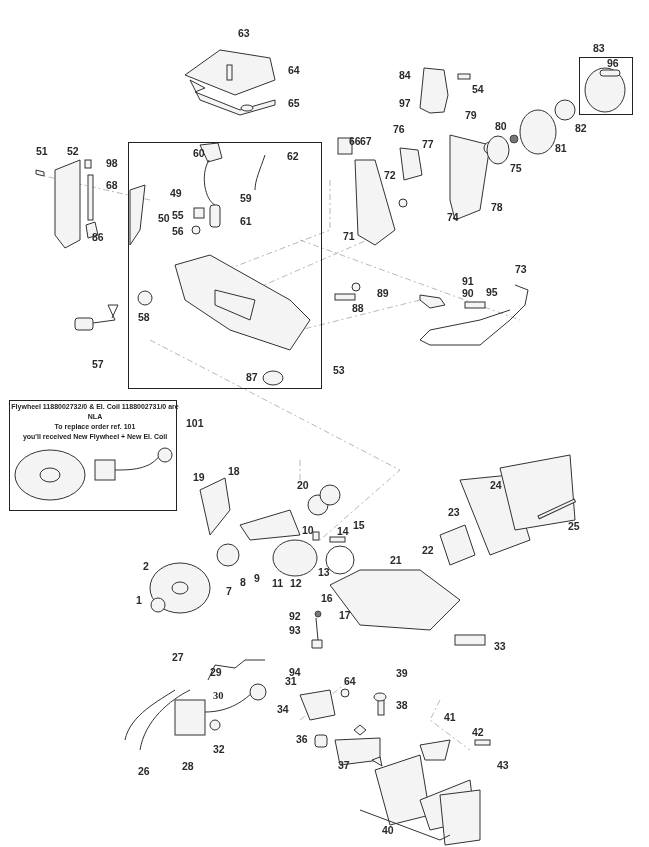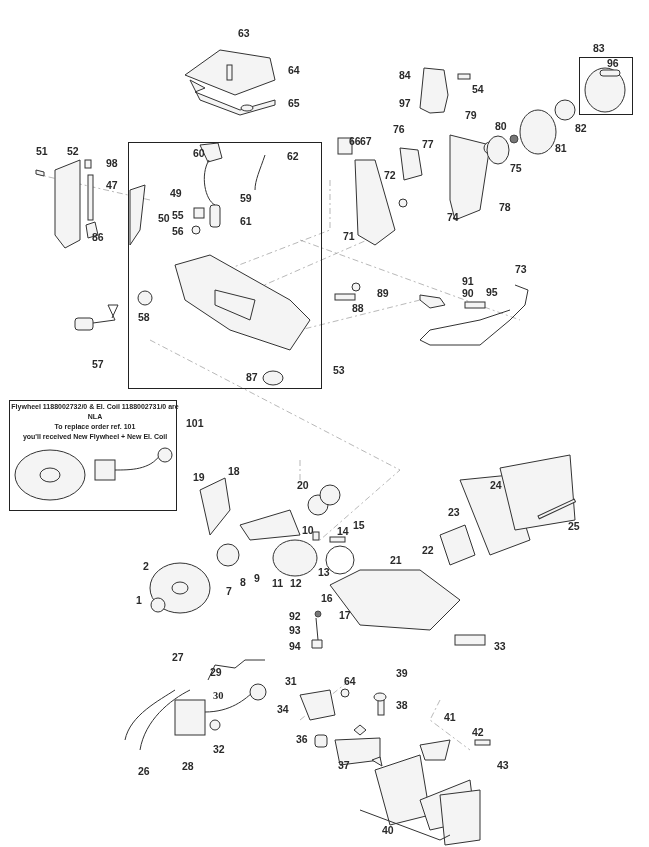--- a/index.html
+++ b/index.html
@@ -161,42 +161,42 @@
   <div>To replace order ref. 101</div>
   <div>you'll received New Flywheel + New El. Coil</div>
 </div>
 
 <div class="lbl" style="left:238px;top:28px;">63</div>
 <div class="lbl" style="left:288px;top:65px;">64</div>
 <div class="lbl" style="left:288px;top:98px;">65</div>
 <div class="lbl" style="left:36px;top:146px;">51</div>
 <div class="lbl" style="left:67px;top:146px;">52</div>
 <div class="lbl" style="left:106px;top:158px;">98</div>
-<div class="lbl" style="left:106px;top:180px;">47</div>
+<div class="lbl" style="left:106px;top:180px;">68</div>
 <div class="lbl" style="left:92px;top:232px;">86</div>
 <div class="lbl" style="left:193px;top:148px;">60</div>
 <div class="lbl" style="left:287px;top:151px;">62</div>
 <div class="lbl" style="left:170px;top:188px;">49</div>
 <div class="lbl" style="left:240px;top:193px;">59</div>
 <div class="lbl" style="left:158px;top:213px;">50</div>
 <div class="lbl" style="left:172px;top:210px;">55</div>
 <div class="lbl" style="left:240px;top:216px;">61</div>
 <div class="lbl" style="left:172px;top:226px;">56</div>
 <div class="lbl" style="left:138px;top:312px;">58</div>
 <div class="lbl" style="left:92px;top:359px;">57</div>
 <div class="lbl" style="left:246px;top:372px;">87</div>
 <div class="lbl" style="left:333px;top:365px;">53</div>
 <div class="lbl" style="left:337px;top:136px;padding-left:12px;">66</div>
 <div class="lbl" style="left:360px;top:136px;">67</div>
 <div class="lbl" style="left:393px;top:124px;">76</div>
 <div class="lbl" style="left:422px;top:139px;">77</div>
 <div class="lbl" style="left:384px;top:170px;">72</div>
 <div class="lbl" style="left:343px;top:200px;margin-top:31px;">71</div>
 <div class="lbl" style="left:447px;top:212px;">74</div>
-<div class="lbl" style="left:491px;top:202px;margin-left:8px;">78</div>
+<div class="lbl" style="left:491px;top:202px;">78</div>
 <div class="lbl" style="left:399px;top:70px;">84</div>
 <div class="lbl" style="left:472px;top:72px;margin-top:12px;">54</div>
 <div class="lbl" style="left:399px;top:98px;">97</div>
 <div class="lbl" style="left:465px;top:110px;">79</div>
 <div class="lbl" style="left:495px;top:121px;">80</div>
 <div class="lbl" style="left:510px;top:163px;">75</div>
 <div class="lbl" style="left:555px;top:143px;">81</div>
 <div class="lbl" style="left:575px;top:123px;">82</div>
 <div class="lbl" style="left:593px;top:43px;">83</div>
 <div class="lbl" style="left:607px;top:58px;">96</div>
@@ -223,21 +223,21 @@
 <div class="lbl" style="left:226px;top:586px;">7</div>
 <div class="lbl" style="left:240px;top:577px;">8</div>
 <div class="lbl" style="left:254px;top:573px;">9</div>
 <div class="lbl" style="left:272px;top:578px;">11</div>
 <div class="lbl" style="left:290px;top:578px;">12</div>
 <div class="lbl" style="left:321px;top:593px;">16</div>
 <div class="lbl" style="left:136px;top:595px;">1</div>
 <div class="lbl" style="left:339px;top:610px;">17</div>
 <div class="lbl" style="left:289px;top:611px;">92</div>
 <div class="lbl" style="left:289px;top:625px;">93</div>
-<div class="lbl" style="left:289px;top:641px;">94</div>
+<div class="lbl" style="left:289px;top:667px;">94</div>
 <div class="lbl" style="left:494px;top:641px;">33</div>
 <div class="lbl" style="left:172px;top:652px;">27</div>
 <div class="lbl" style="left:210px;top:667px;">29</div>
 <div class="lbl" style="left:245px;top:676px;margin-left:40px;">31</div>
 <div class="lbl" style="left:213px;top:691px;font-family:Liberation Serif, serif;">30</div>
 <div class="lbl" style="left:396px;top:668px;">39</div>
 <div class="lbl" style="left:344px;top:676px;">64</div>
 <div class="lbl" style="left:277px;top:704px;">34</div>
 <div class="lbl" style="left:396px;top:700px;">38</div>
 <div class="lbl" style="left:213px;top:744px;">32</div>

